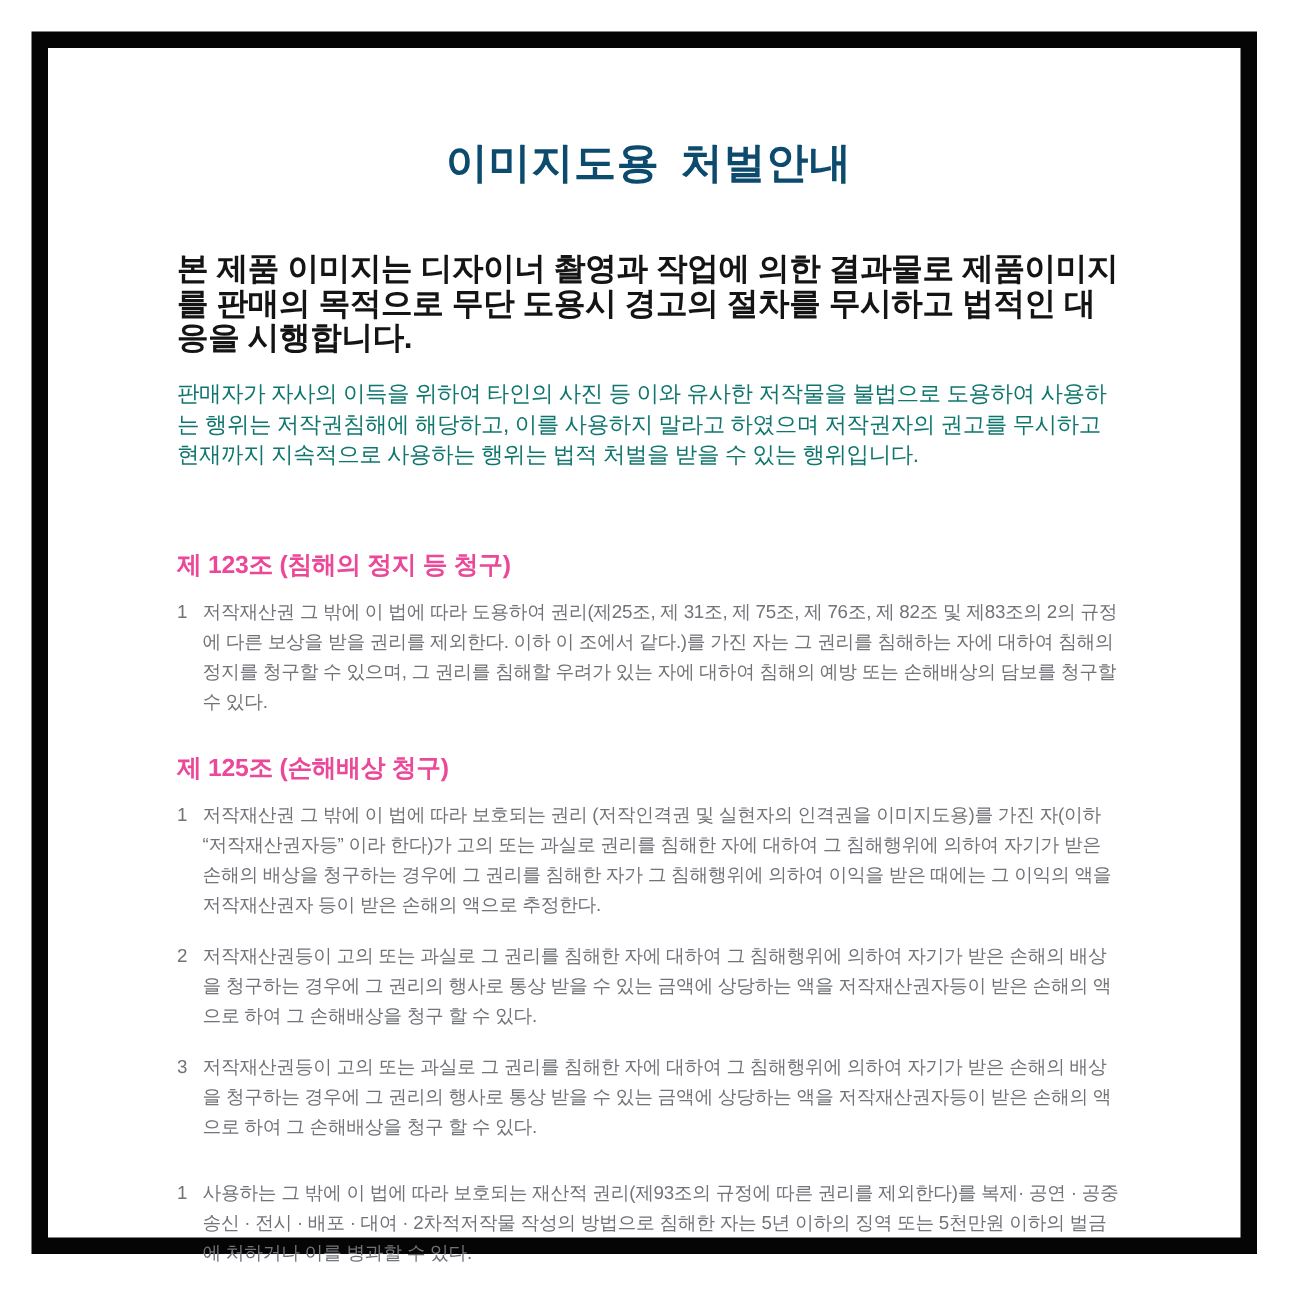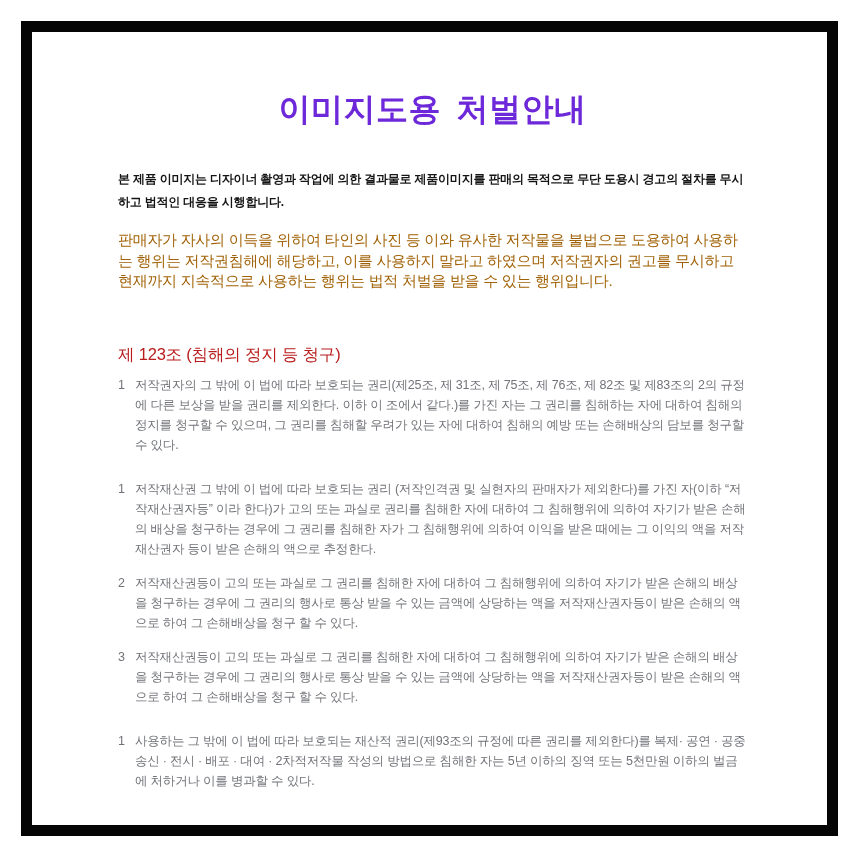--- a/index.html
+++ b/index.html
@@ -28,57 +28,57 @@
     border: 11px solid #050505;
     background: #ffffff;
   }
   .content {
     margin: 0 80px 0 86px;
     width: 629px;
   }
   .page-title {
     margin-top: 60px;
     text-align: center;
-    font-size: 32px;
+    font-size: 28px;
     line-height: 34px;
     font-weight: 700;
     letter-spacing: 0.5px;
-    color: #6d28d9;
+    color: #0c4a6e;
     word-spacing: 6px;
   }
   .intro-emphasis {
     margin-top: 42px;
-    font-size: 12px;
+    font-size: 21px;
     line-height: 23px;
     font-weight: 700;
     color: #141414;
     letter-spacing: -0.2px;
   }
   .intro-body {
     margin-top: 16px;
     font-size: 15px;
     line-height: 20.5px;
     font-weight: 400;
-    color: #a16207;
+    color: #0f766e;
     letter-spacing: -0.3px;
   }
   .sections {
     margin-top: 52px;
   }
   .section {
     margin-top: 0;
   }
   .section + .section {
     margin-top: 24px;
   }
   .section-heading {
     font-size: 16.5px;
     line-height: 20px;
-    font-weight: 400;
-    color: #b91c1c;
+    font-weight: 700;
+    color: #ec4899;
     letter-spacing: -0.2px;
   }
   .items {
     margin-top: 11px;
   }
   .item {
     display: flex;
     font-size: 12.5px;
     line-height: 20px;
     color: #717378;
@@ -110,30 +110,31 @@
 
       <div class="intro-body">판매자가 자사의 이득을 위하여 타인의 사진 등 이와 유사한 저작물을 불법으로 도용하여 사용하는 행위는 저작권침해에 해당하고, 이를 사용하지 말라고 하였으며 저작권자의 권고를 무시하고 현재까지 지속적으로 사용하는 행위는 법적 처벌을 받을 수 있는 행위입니다.</div>
 
       <div class="sections">
 
         <div class="section">
           <div class="section-heading">제 123조 (침해의 정지 등 청구)</div>
           <div class="items">
             <div class="item">
               <span class="item-num">1</span>
-              <span class="item-text">저작권자의 그 밖에 이 법에 따라 보호되는 권리(제25조, 제 31조, 제 75조, 제 76조, 제 82조 및 제83조의 2의 규정에 다른 보상을 받을 권리를 제외한다. 이하 이 조에서 같다.)를 가진 자는 그 권리를 침해하는 자에 대하여 침해의 정지를 청구할 수 있으며, 그 권리를 침해할 우려가 있는 자에 대하여 침해의 예방 또는 손해배상의 담보를 청구할 수 있다.</span>
+              <span class="item-text">저작재산권 그 밖에 이 법에 따라 도용하여 권리(제25조, 제 31조, 제 75조, 제 76조, 제 82조 및 제83조의 2의 규정에 다른 보상을 받을 권리를 제외한다. 이하 이 조에서 같다.)를 가진 자는 그 권리를 침해하는 자에 대하여 침해의 정지를 청구할 수 있으며, 그 권리를 침해할 우려가 있는 자에 대하여 침해의 예방 또는 손해배상의 담보를 청구할 수 있다.</span>
             </div>
           </div>
         </div>
 
         <div class="section">
+          <div class="section-heading">제 125조 (손해배상 청구)</div>
           <div class="items">
             <div class="item">
               <span class="item-num">1</span>
-              <span class="item-text">저작재산권 그 밖에 이 법에 따라 보호되는 권리 (저작인격권 및 실현자의 판매자가 제외한다)를 가진 자(이하 “저작재산권자등” 이라 한다)가 고의 또는 과실로 권리를 침해한 자에 대하여 그 침해행위에 의하여 자기가 받은 손해의 배상을 청구하는 경우에 그 권리를 침해한 자가 그 침해행위에 의하여 이익을 받은 때에는 그 이익의 액을 저작재산권자 등이 받은 손해의 액으로 추정한다.</span>
+              <span class="item-text">저작재산권 그 밖에 이 법에 따라 보호되는 권리 (저작인격권 및 실현자의 인격권을 이미지도용)를 가진 자(이하 “저작재산권자등” 이라 한다)가 고의 또는 과실로 권리를 침해한 자에 대하여 그 침해행위에 의하여 자기가 받은 손해의 배상을 청구하는 경우에 그 권리를 침해한 자가 그 침해행위에 의하여 이익을 받은 때에는 그 이익의 액을 저작재산권자 등이 받은 손해의 액으로 추정한다.</span>
             </div>
             <div class="item">
               <span class="item-num">2</span>
               <span class="item-text">저작재산권등이 고의 또는 과실로 그 권리를 침해한 자에 대하여 그 침해행위에 의하여 자기가 받은 손해의 배상을 청구하는 경우에 그 권리의 행사로 통상 받을 수 있는 금액에 상당하는 액을 저작재산권자등이 받은 손해의 액으로 하여 그 손해배상을 청구 할 수 있다.</span>
             </div>
             <div class="item">
               <span class="item-num">3</span>
               <span class="item-text">저작재산권등이 고의 또는 과실로 그 권리를 침해한 자에 대하여 그 침해행위에 의하여 자기가 받은 손해의 배상을 청구하는 경우에 그 권리의 행사로 통상 받을 수 있는 금액에 상당하는 액을 저작재산권자등이 받은 손해의 액으로 하여 그 손해배상을 청구 할 수 있다.</span>
             </div>
           </div>

